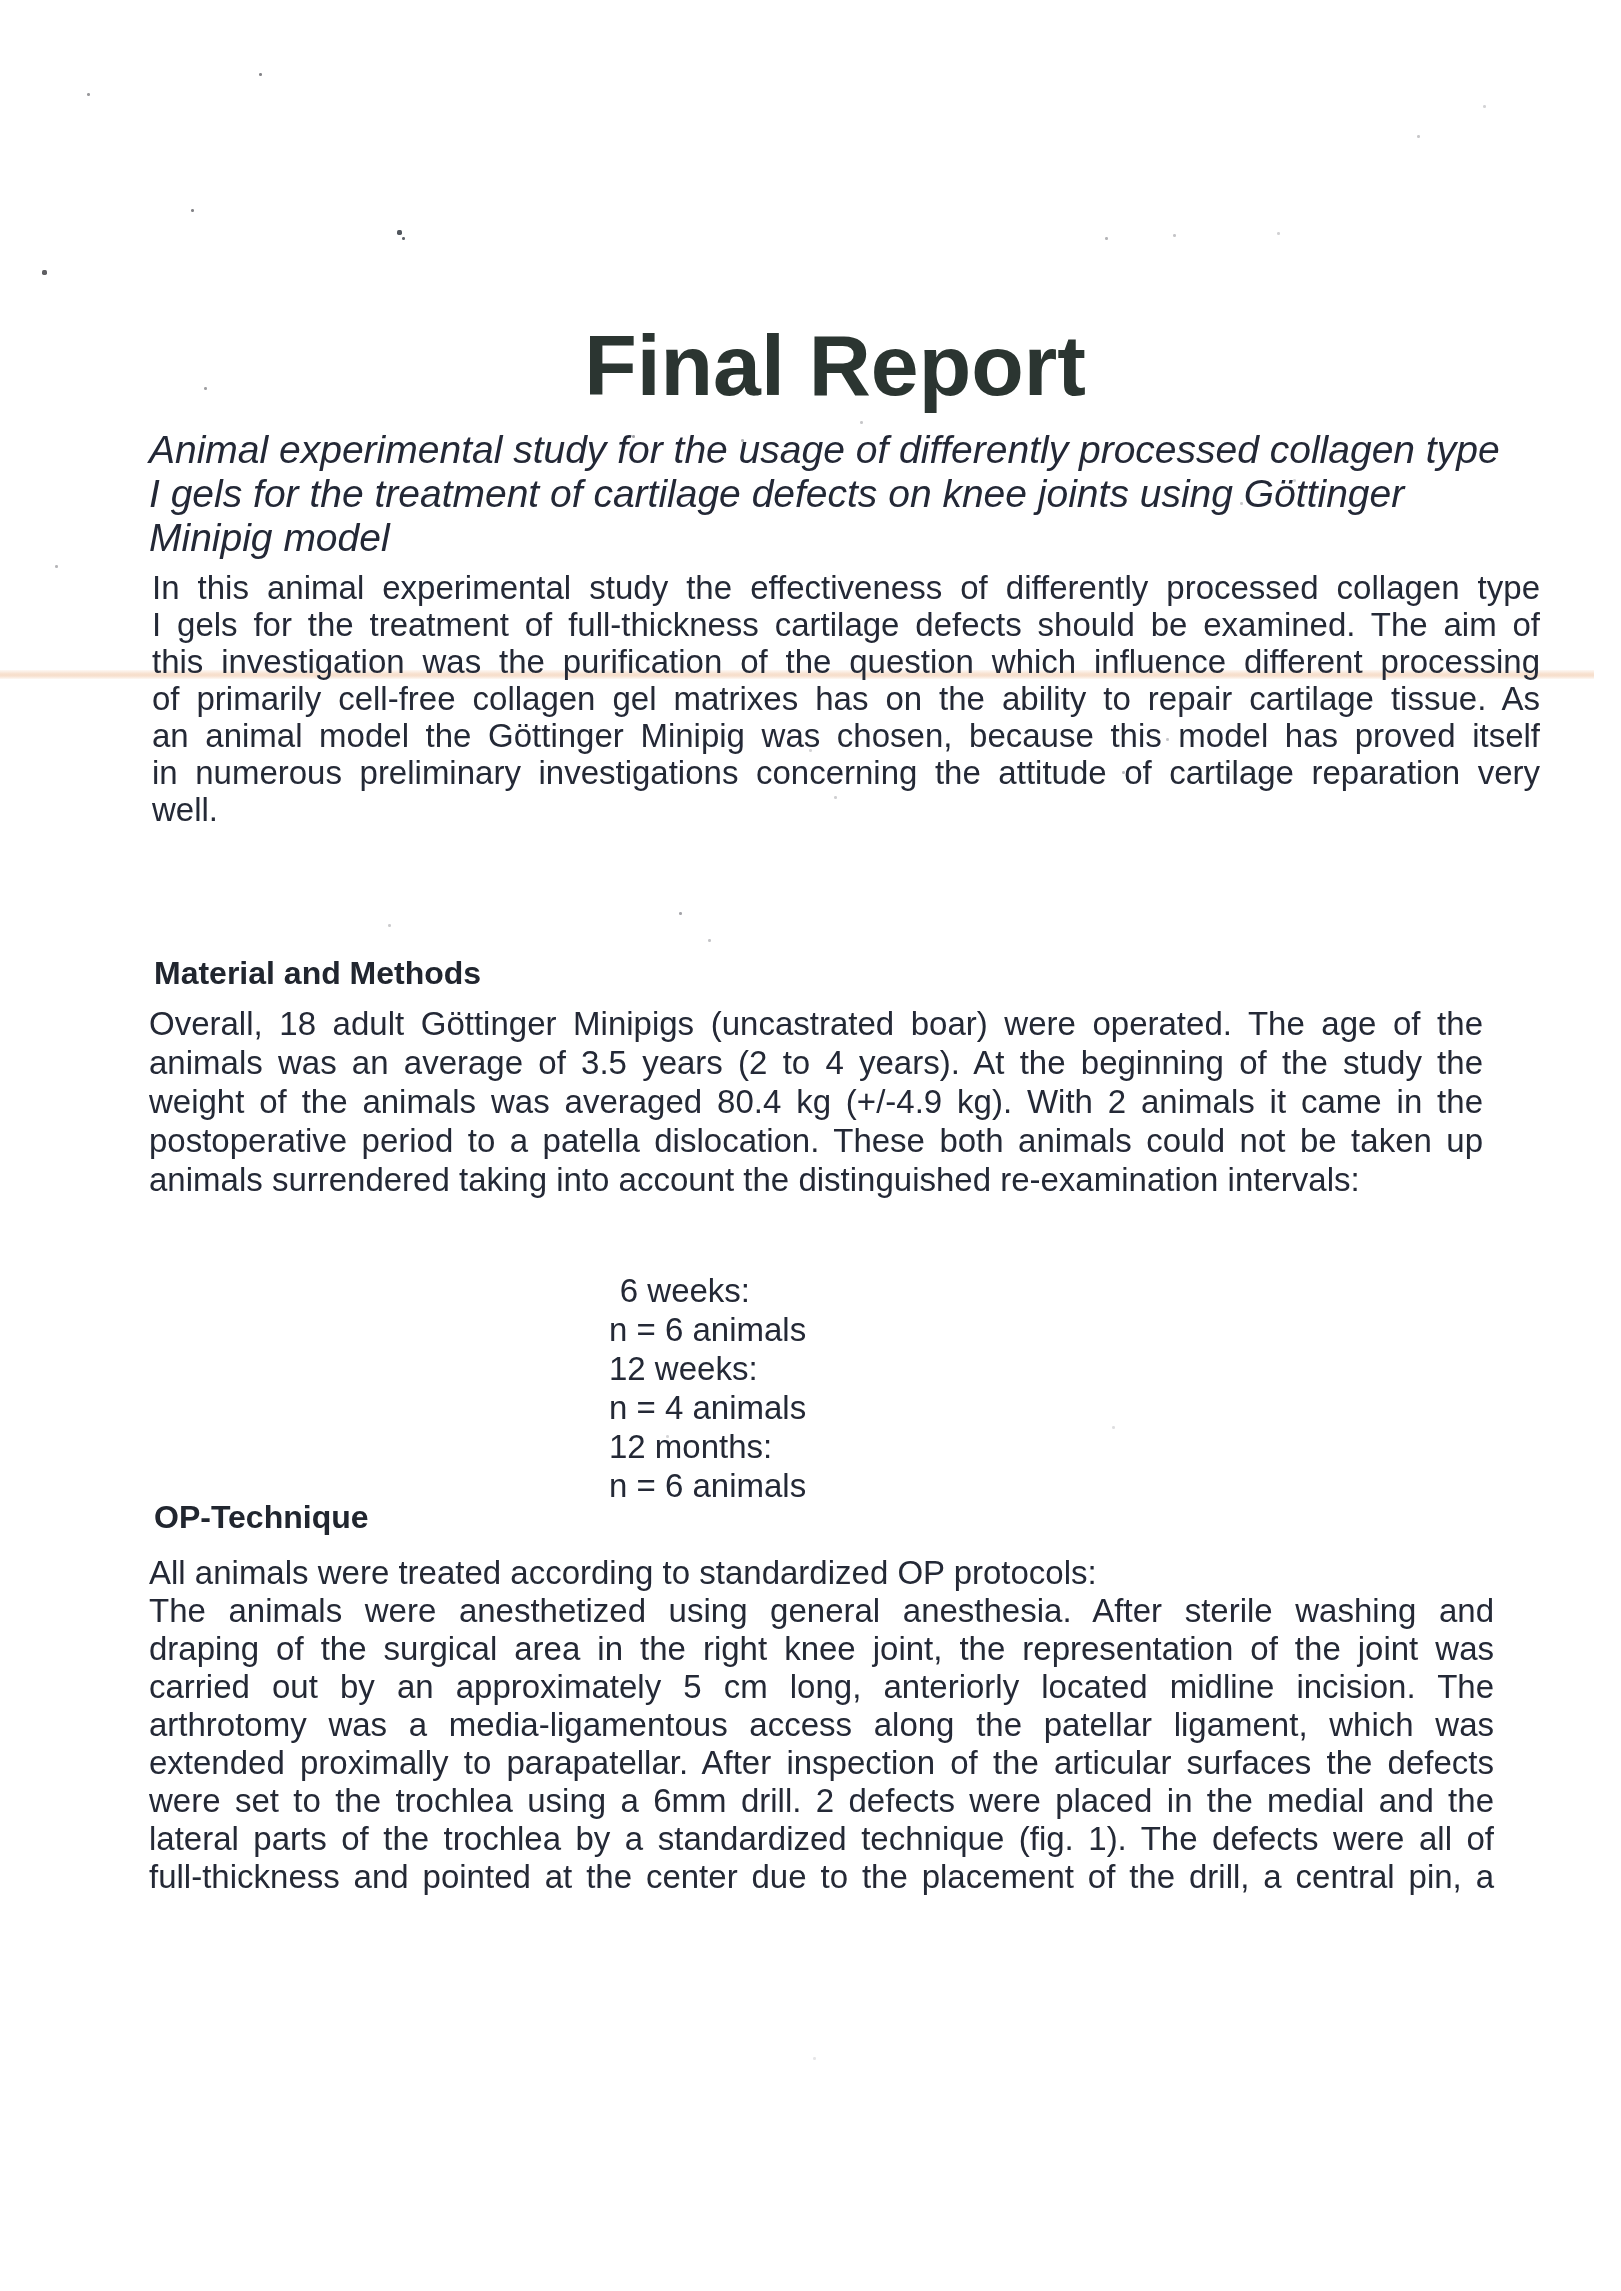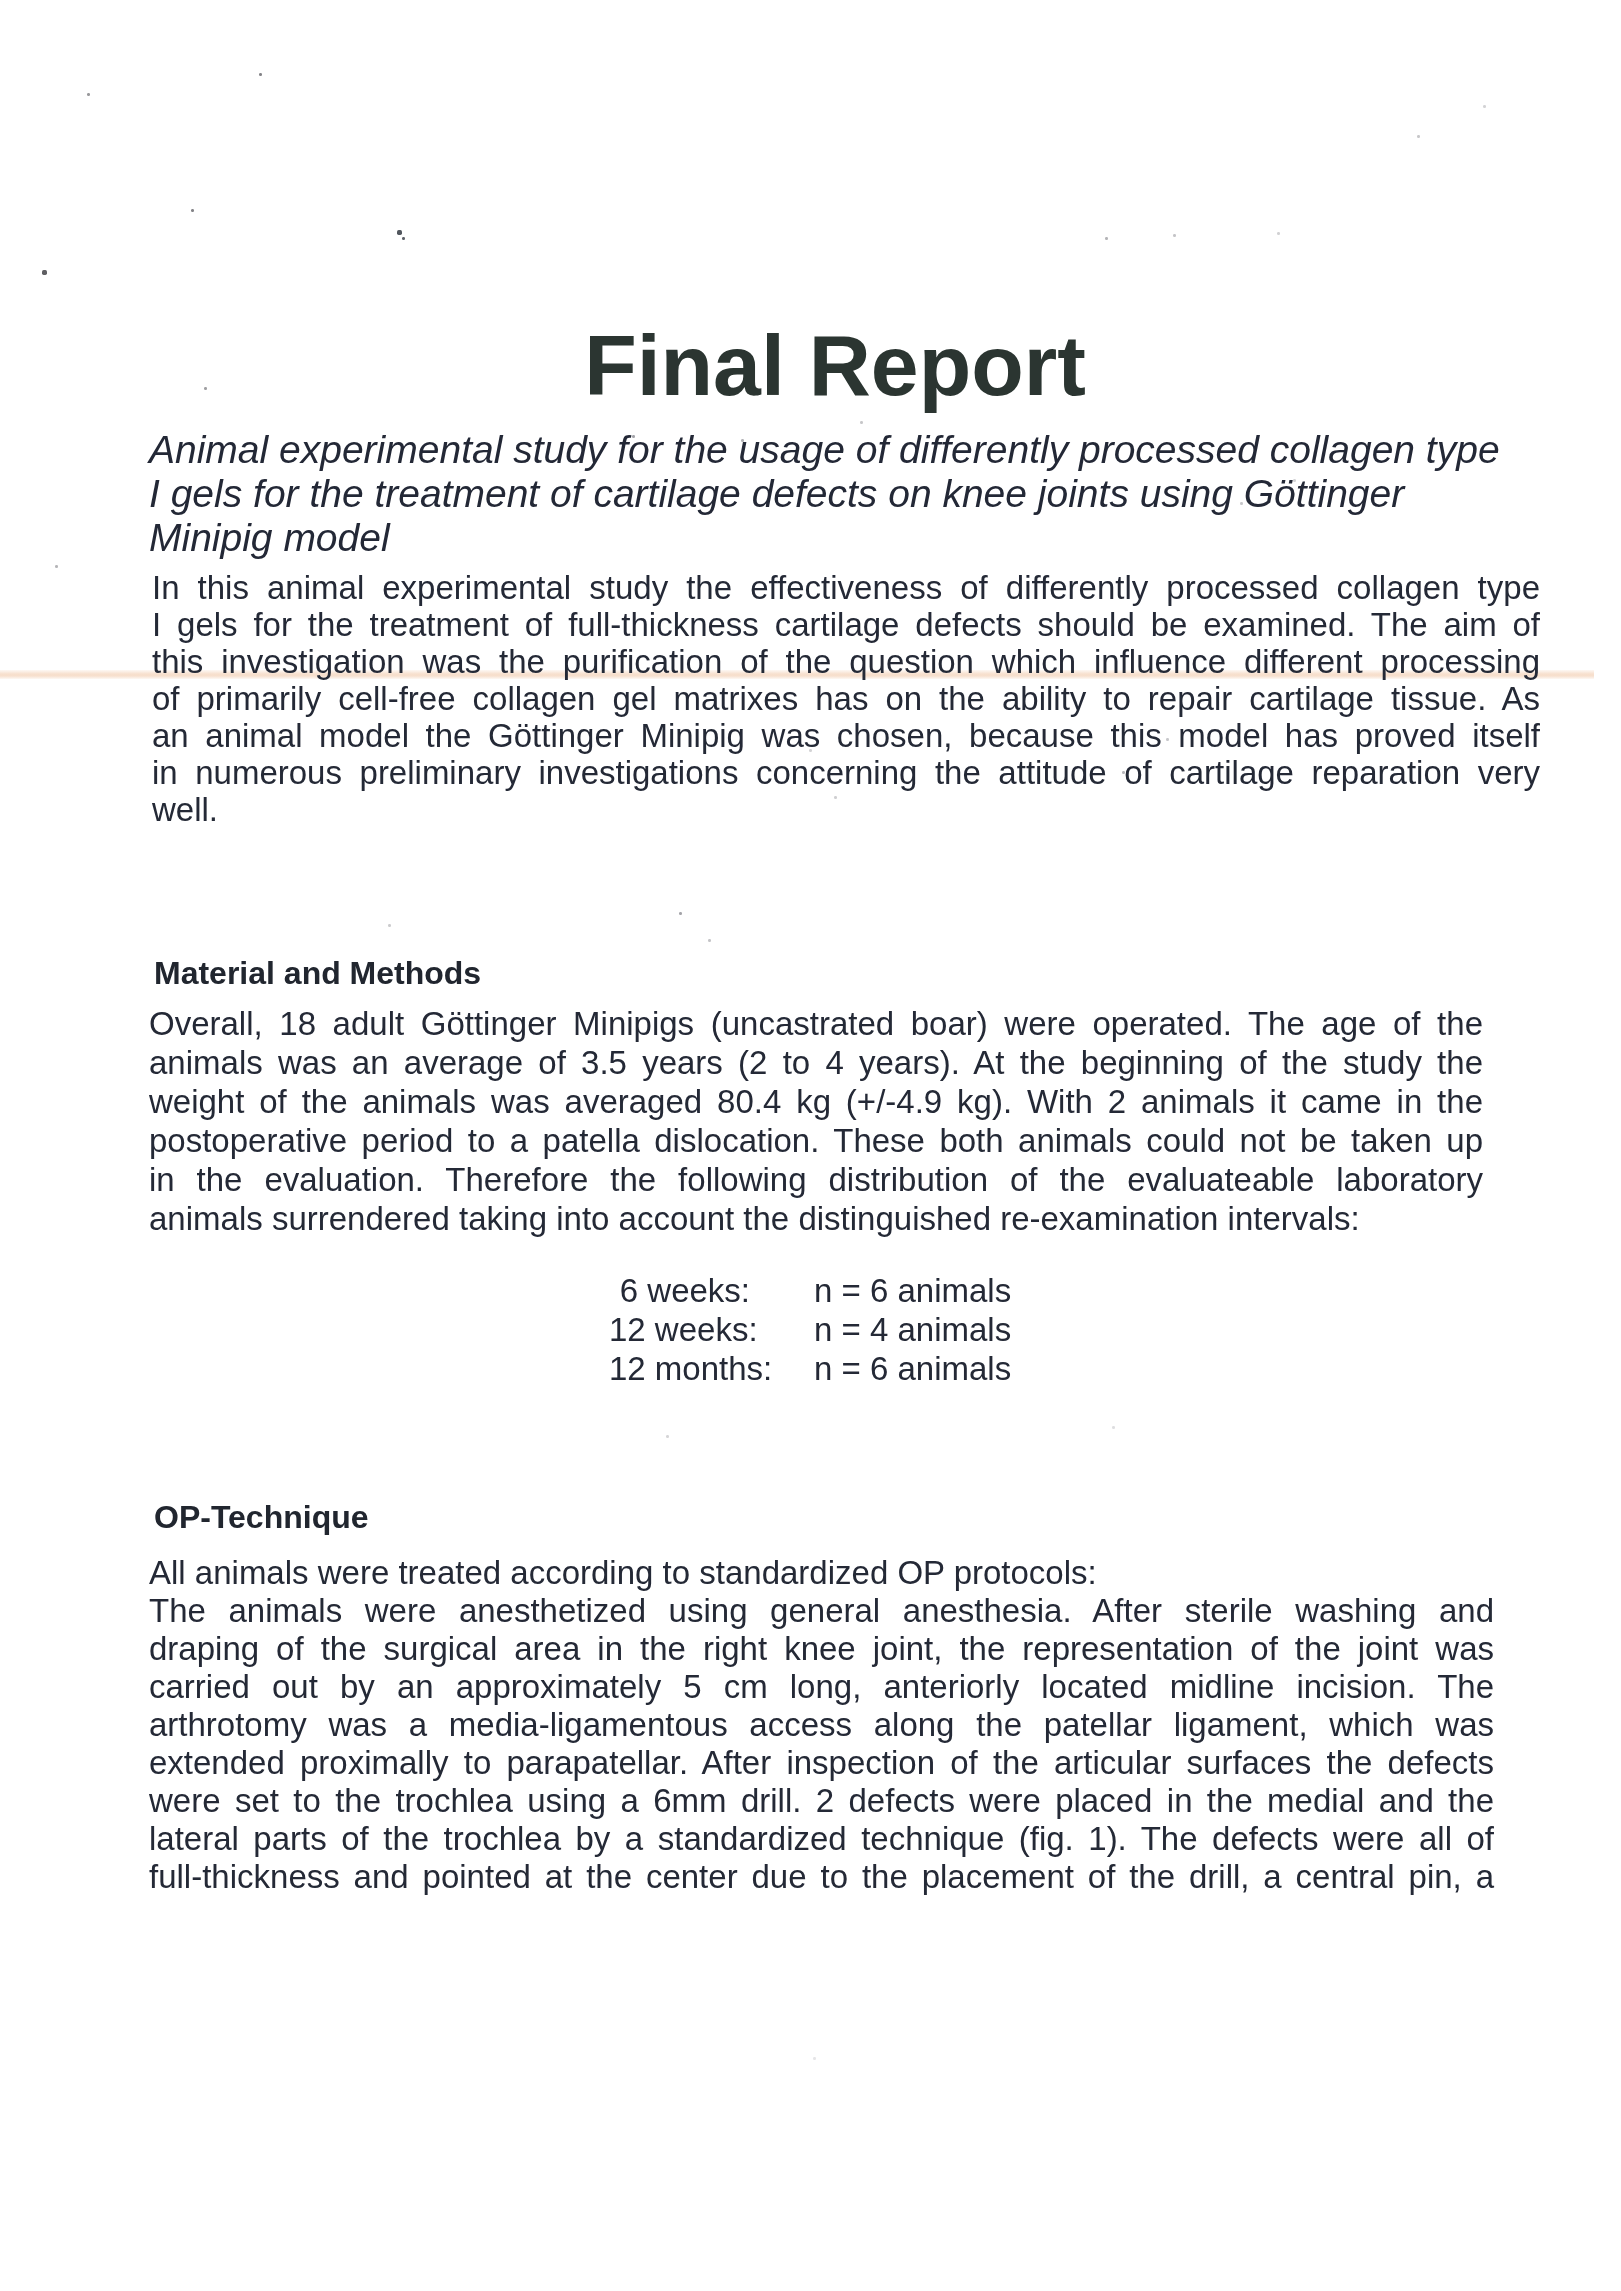--- a/index.html
+++ b/index.html
@@ -66,21 +66,21 @@
     white-space: nowrap;
   }
   .heading-mm { left: 154px; top: 927px; }
   .heading-op { left: 154px; top: 1471px; }
 
   
   .interval-table {
     left: 609px; top: 1271px;
     font-size: 33px; line-height: 39px;
   }
-  .interval-row { display: flex; }
+  .interval-row { display: flex; flex-direction: column; }
   .interval-label { display: inline-block; width: 205px; }
   .interval-value { display: inline-block; }
   .interval-row:first-child .interval-label { padding-left: 10.8px; box-sizing: border-box; }
 
   
   .scan-line {
     left: 0; top: 670px; width: 1594px; height: 8.8px;
     pointer-events: none;
   }
 
@@ -147,21 +147,20 @@
       <div class="line">well.</div>
     </div>
 
   <h2 class="abs section-heading heading-mm">Material and Methods</h2>
 
   <div class="abs para mm-para">
       <div class="line j">Overall, 18 adult Göttinger Minipigs (uncastrated boar) were operated. The age of the</div>
       <div class="line j">animals was an average of 3.5 years (2 to 4 years). At the beginning of the study the</div>
       <div class="line j">weight of the animals was averaged 80.4 kg (+/-4.9 kg). With 2 animals it came in the</div>
       <div class="line j">postoperative period to a patella dislocation. These both animals could not be taken up</div>
-      <div class="line j">in the evaluation. Therefore the following distribution of the evaluateable laboratory</div>
       <div class="line">animals surrendered taking into account the distinguished re-examination intervals:</div>
     </div>
 
   <div class="abs interval-table">
       <div class="interval-row">
         <span class="interval-label">6 weeks:</span>
         <span class="interval-value">n = 6 animals</span>
       </div>
       <div class="interval-row">
         <span class="interval-label">12 weeks:</span>

